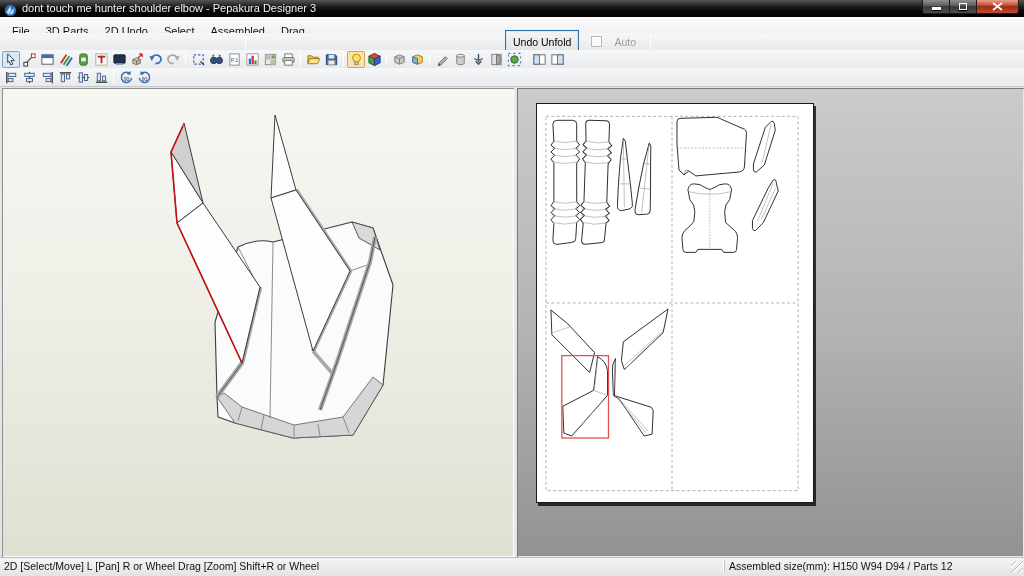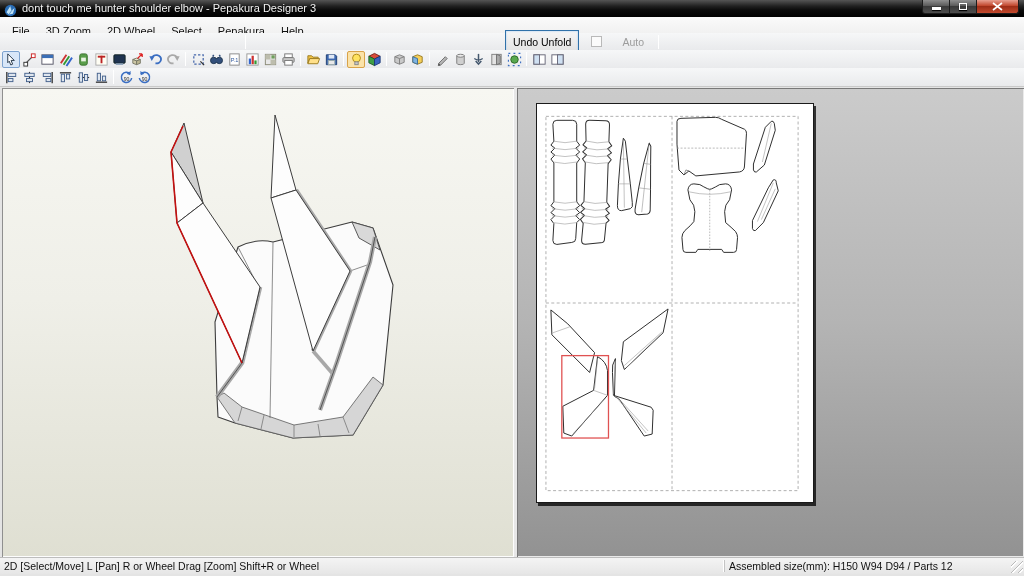--- a/index.html
+++ b/index.html
@@ -39,21 +39,21 @@
   .tbtn { width:18px; height:17px; display:flex; align-items:center; justify-content:center;
     border:1px solid transparent; border-radius:2px; }
   .tbtn svg { width:15px; height:15px; }
   .tbtn.pressed { background:#d9e7f8; border-color:#7da2ce; }
   .tbtn.pressed-amber { background:#fbe3a9; border-color:#d9a34a; }
   .undo-unfold { margin-left:256px; height:23px; padding:0 7px; font-size:10.5px;
     border:1px solid #3071a9; border-radius:0; color:#000;
     background:linear-gradient(#f6f6f6,#e3e3e3); box-shadow:inset 0 0 2px #9ec7ef; }
   .auto-wrap { display:flex; align-items:center; margin-left:12px; }
   .auto-box { width:11px; height:11px; border:1px solid #b9b9b9; background:#fbfbfb; }
-  .auto-label { font-size:10.5px; color:#9c9c9c; margin-left:20px; }
+  .auto-label { font-size:10.5px; color:#9c9c9c; margin-left:12px; }
 
   
   .workspace { position:absolute; left:0; top:88px; width:1024px; height:469px; background:#e4e4e4; }
   .pane3d { position:absolute; left:2px; top:0; width:512px; height:469px;
     background:linear-gradient(#f7f7f2 0%, #efefe8 45%, #dfdfd2 100%);
     box-shadow:inset 1px 1px 0 #8f8f8f, inset -1px -1px 0 #fdfdfd; }
   .splitter { position:absolute; left:514px; top:0; width:3px; height:469px; background:#e7e7e7; }
   .pane2d { position:absolute; left:517px; top:0; width:507px; height:469px;
     background:linear-gradient(#cbcbcb 0%, #b4b4b4 50%, #929292 100%);
     box-shadow:inset 1px 1px 0 #787878, inset -1px -1px 0 #eaeaea; }
@@ -91,25 +91,25 @@
     <div class="winbtn close">
       <svg width="11" height="9" viewBox="0 0 11 9">
         <path d="M1 1 L10 8 M10 1 L1 8" stroke="#fff" stroke-width="1.6"></path>
       </svg>
     </div>
   </div>
 </div>
 
 <div class="menubar">
   <span class="menu-item">File</span>
-  <span class="menu-item">3D Zoom</span>
-  <span class="menu-item">2D Wheel</span>
+  <span class="menu-item">3D Parts</span>
+  <span class="menu-item">2D Undo</span>
   <span class="menu-item">Select</span>
-  <span class="menu-item">Pepakura</span>
-  <span class="menu-item">Help</span>
+  <span class="menu-item">Assembled</span>
+  <span class="menu-item">Drag</span>
 </div>
 
 <div class="toolbar tb0">
   <span class="tsep" style="margin-left:245px"></span>
   <button class="undo-unfold">Undo Unfold</button>
   <span class="auto-wrap">
     <span class="auto-box"></span>
     <span class="auto-label">Auto</span>
   </span>
   <span class="tsep" style="margin-left:14px"></span>

